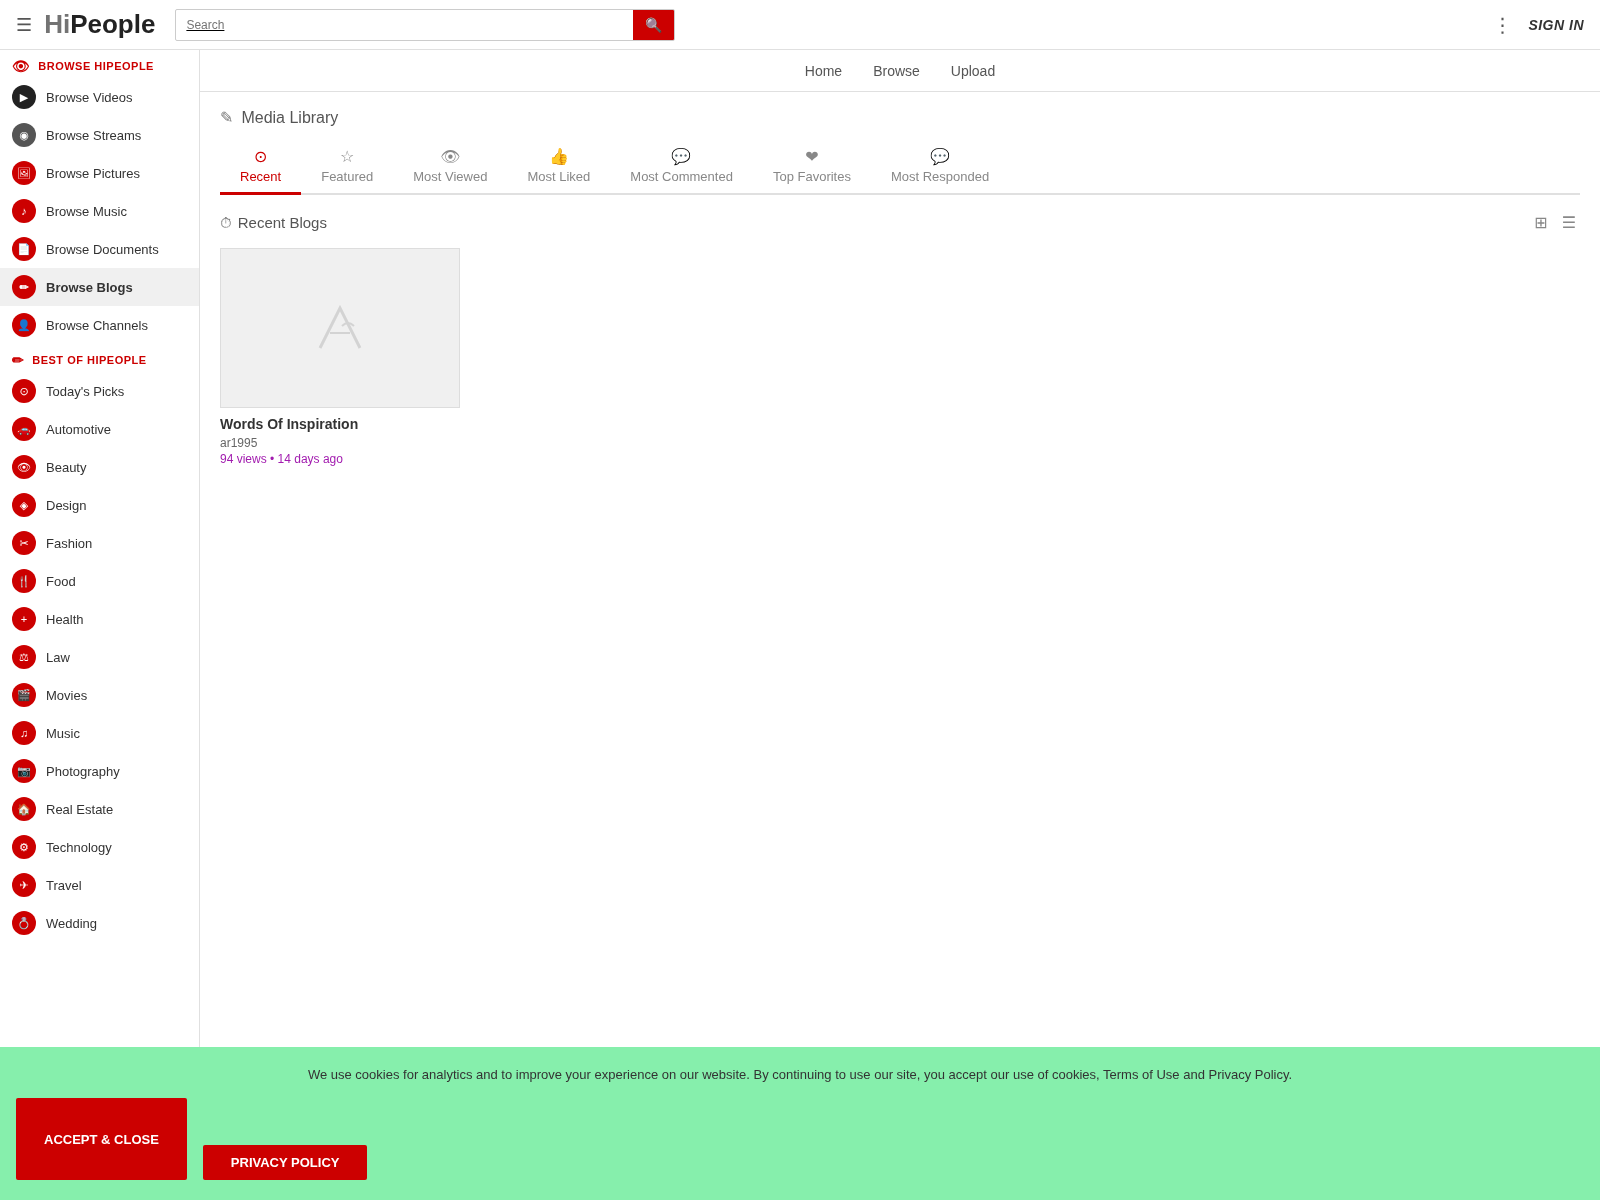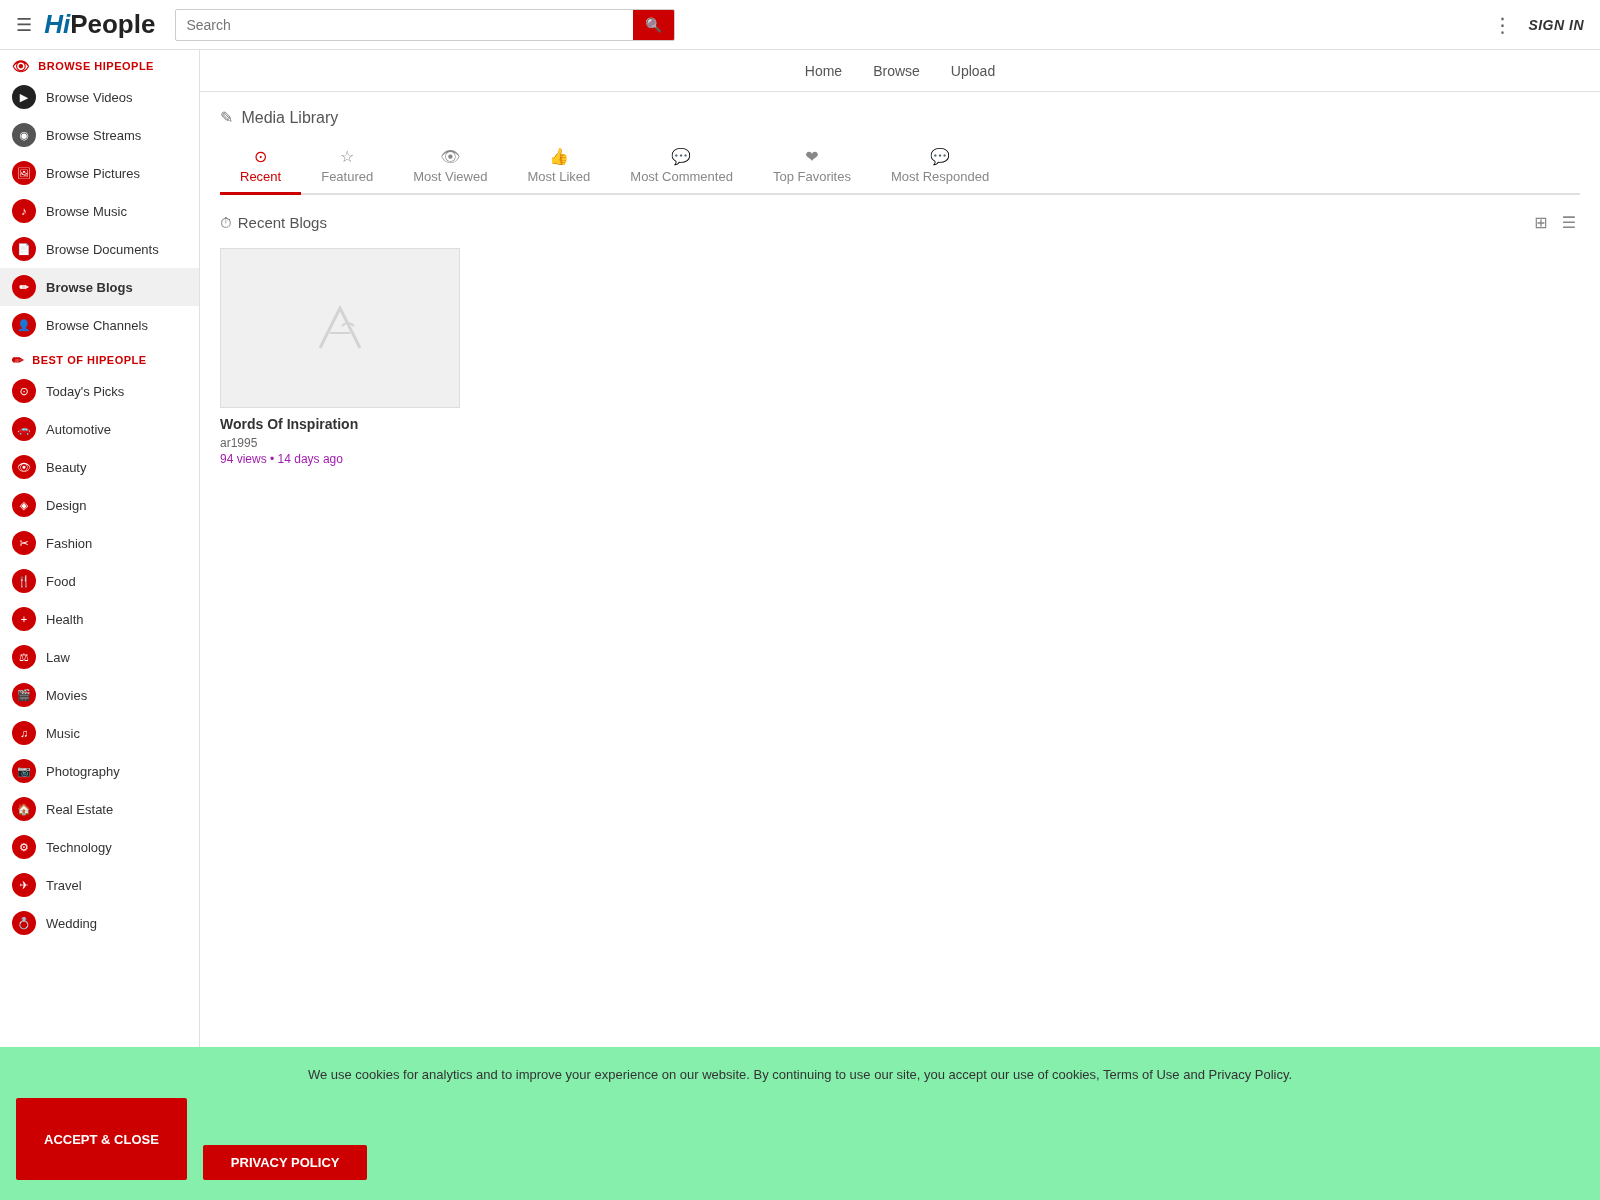--- a/index.html
+++ b/index.html
@@ -13,37 +13,38 @@
       padding: 0 16px;
       background: #fff;
       border-bottom: 1px solid #e0e0e0;
       position: fixed;
       top: 0; left: 0; right: 0;
       z-index: 100;
     }
     .header-menu-icon { cursor: pointer; margin-right: 12px; color: #555; font-size: 18px; }
     .logo { display: flex; align-items: center; margin-right: 20px; }
     .logo-text { font-size: 26px; font-weight: bold; }
-    .logo-hi { color: #0369a1; font-style: italic; }
+    .logo-hi { color: #737373; }
     .logo-people { color: #222; }
     .search-bar {
       flex: 1;
       max-width: 500px;
       display: flex;
       align-items: center;
       border: 1px solid #ccc;
       border-radius: 2px;
       overflow: hidden;
     }
     .search-input {
       flex: 1;
       border: none;
       outline: none;
       padding: 6px 10px;
-      font-size: 14px;
+      font-size: 12px;
+      text-decoration: underline;
     }
     .search-btn {
       background: #cc0000;
       border: none;
       color: #fff;
       padding: 7px 12px;
       cursor: pointer;
       font-size: 14px;
     }
     .header-spacer { flex: 1; }

